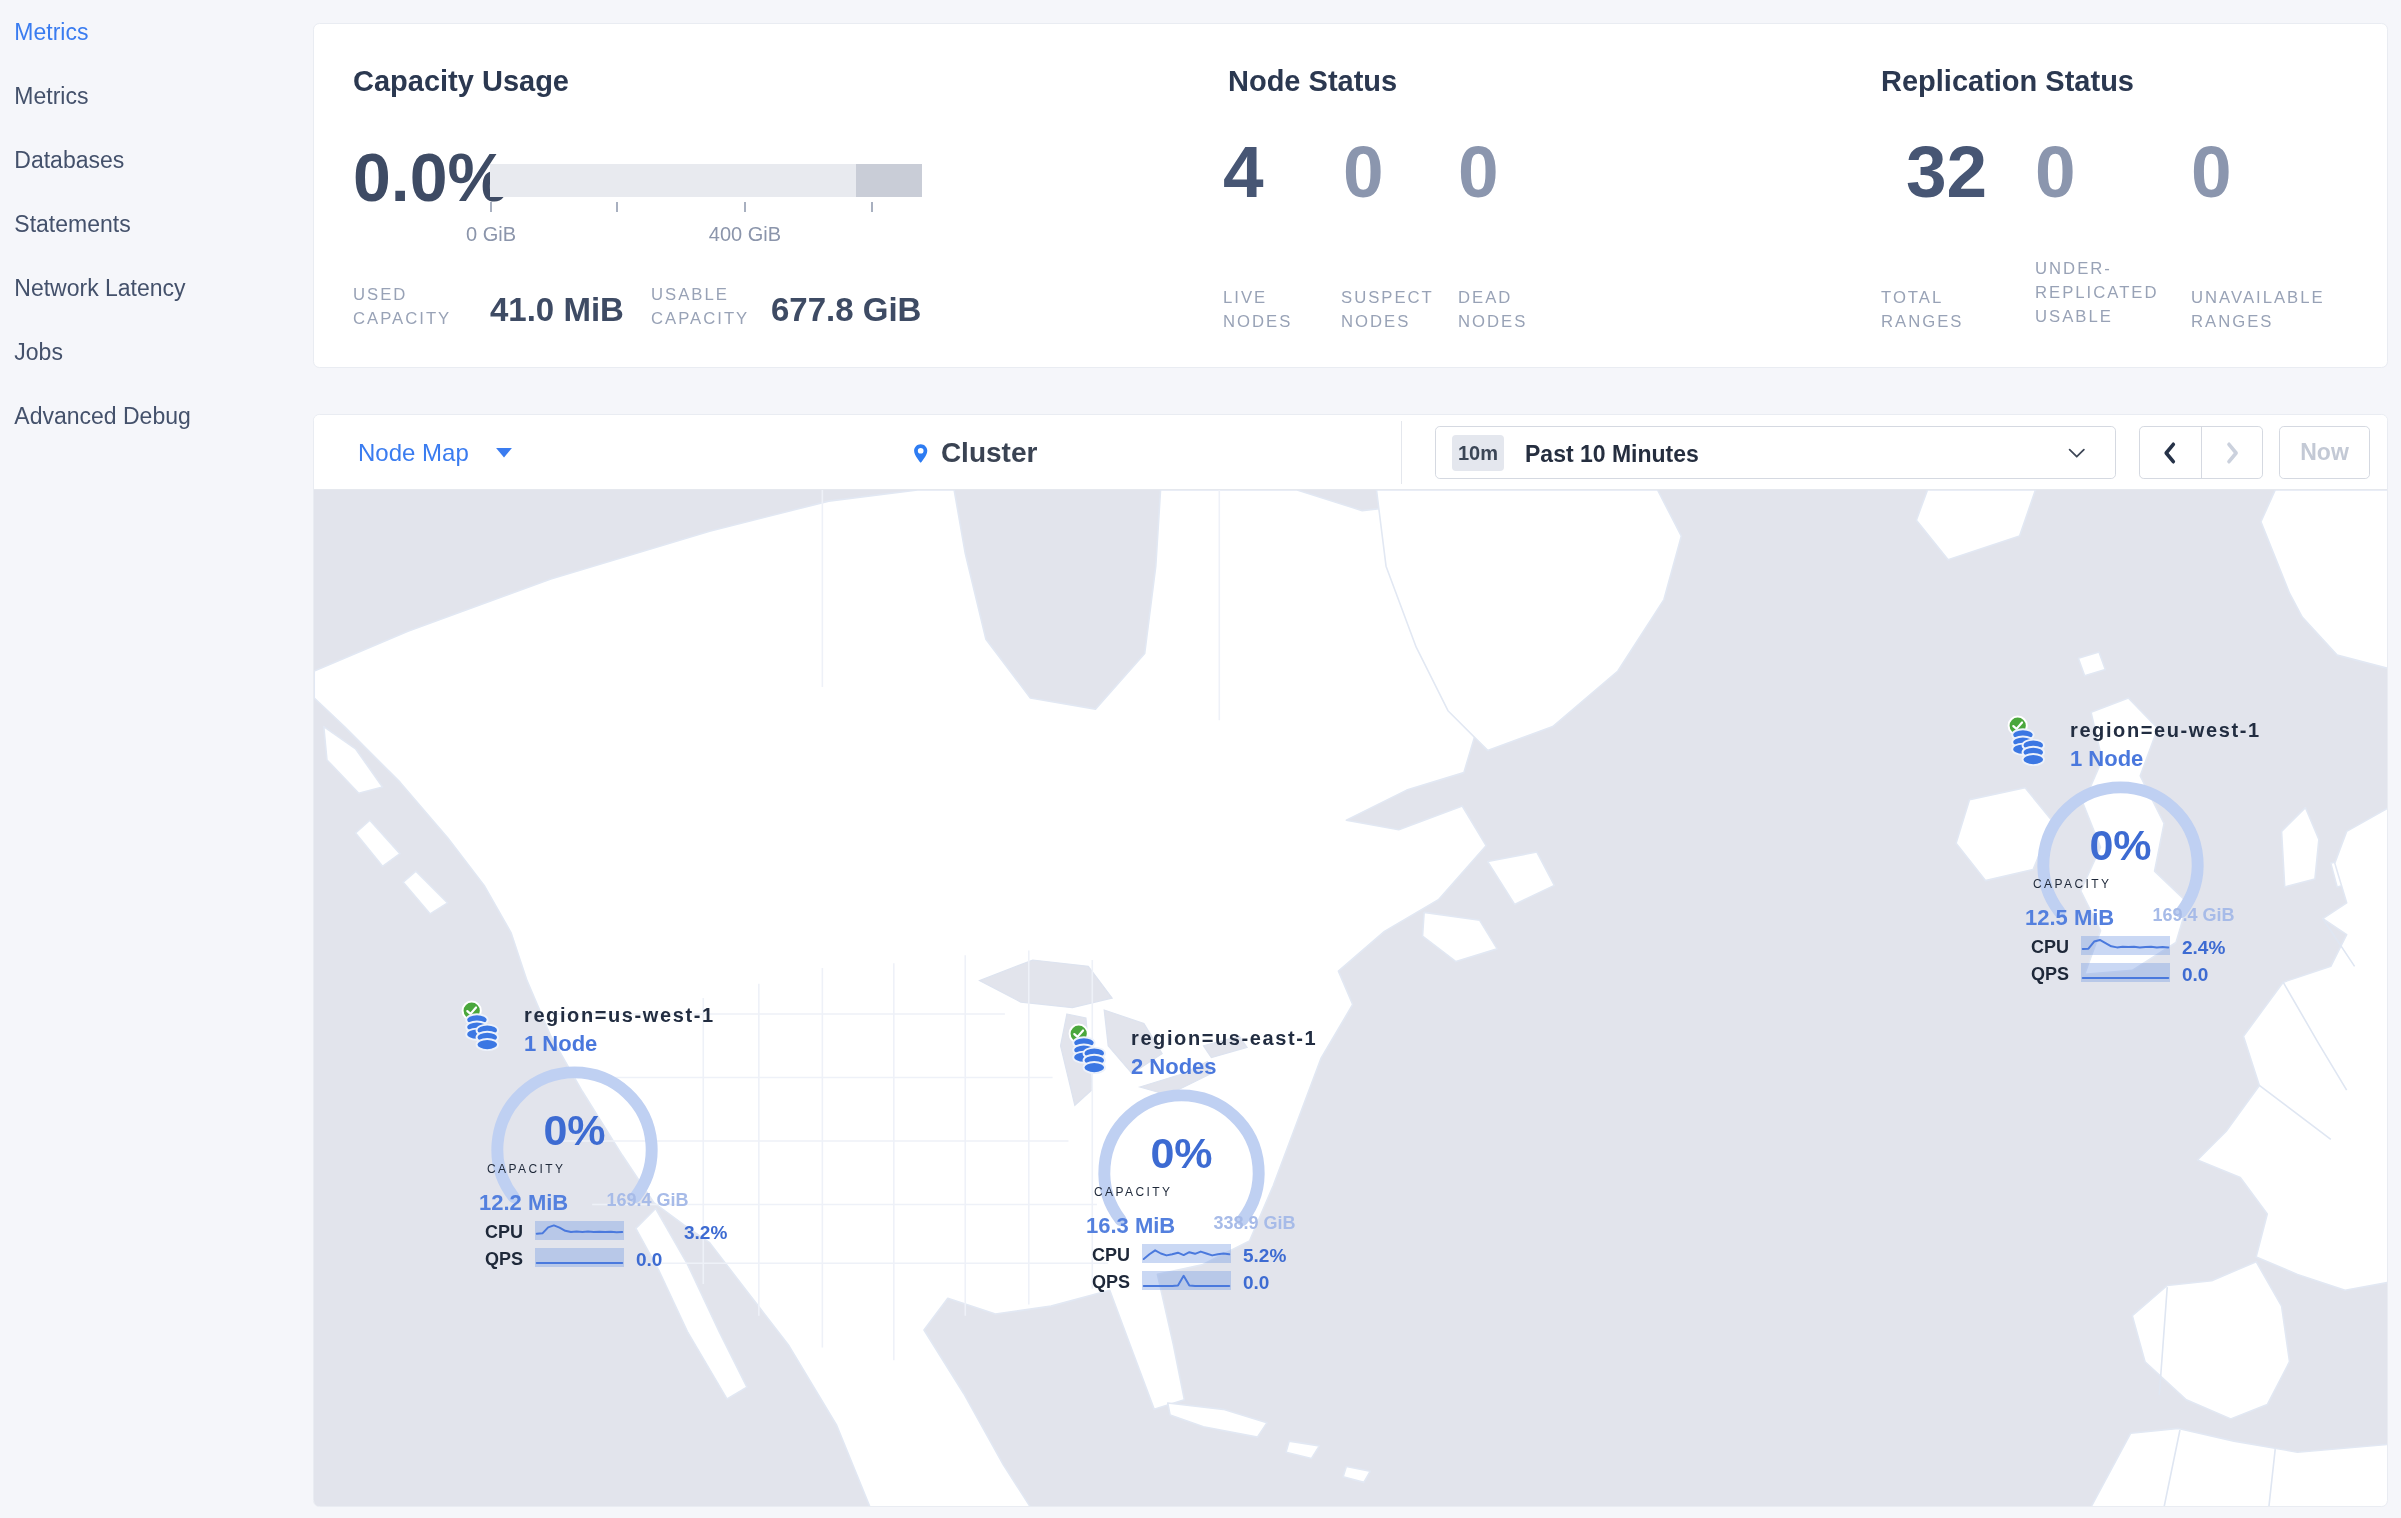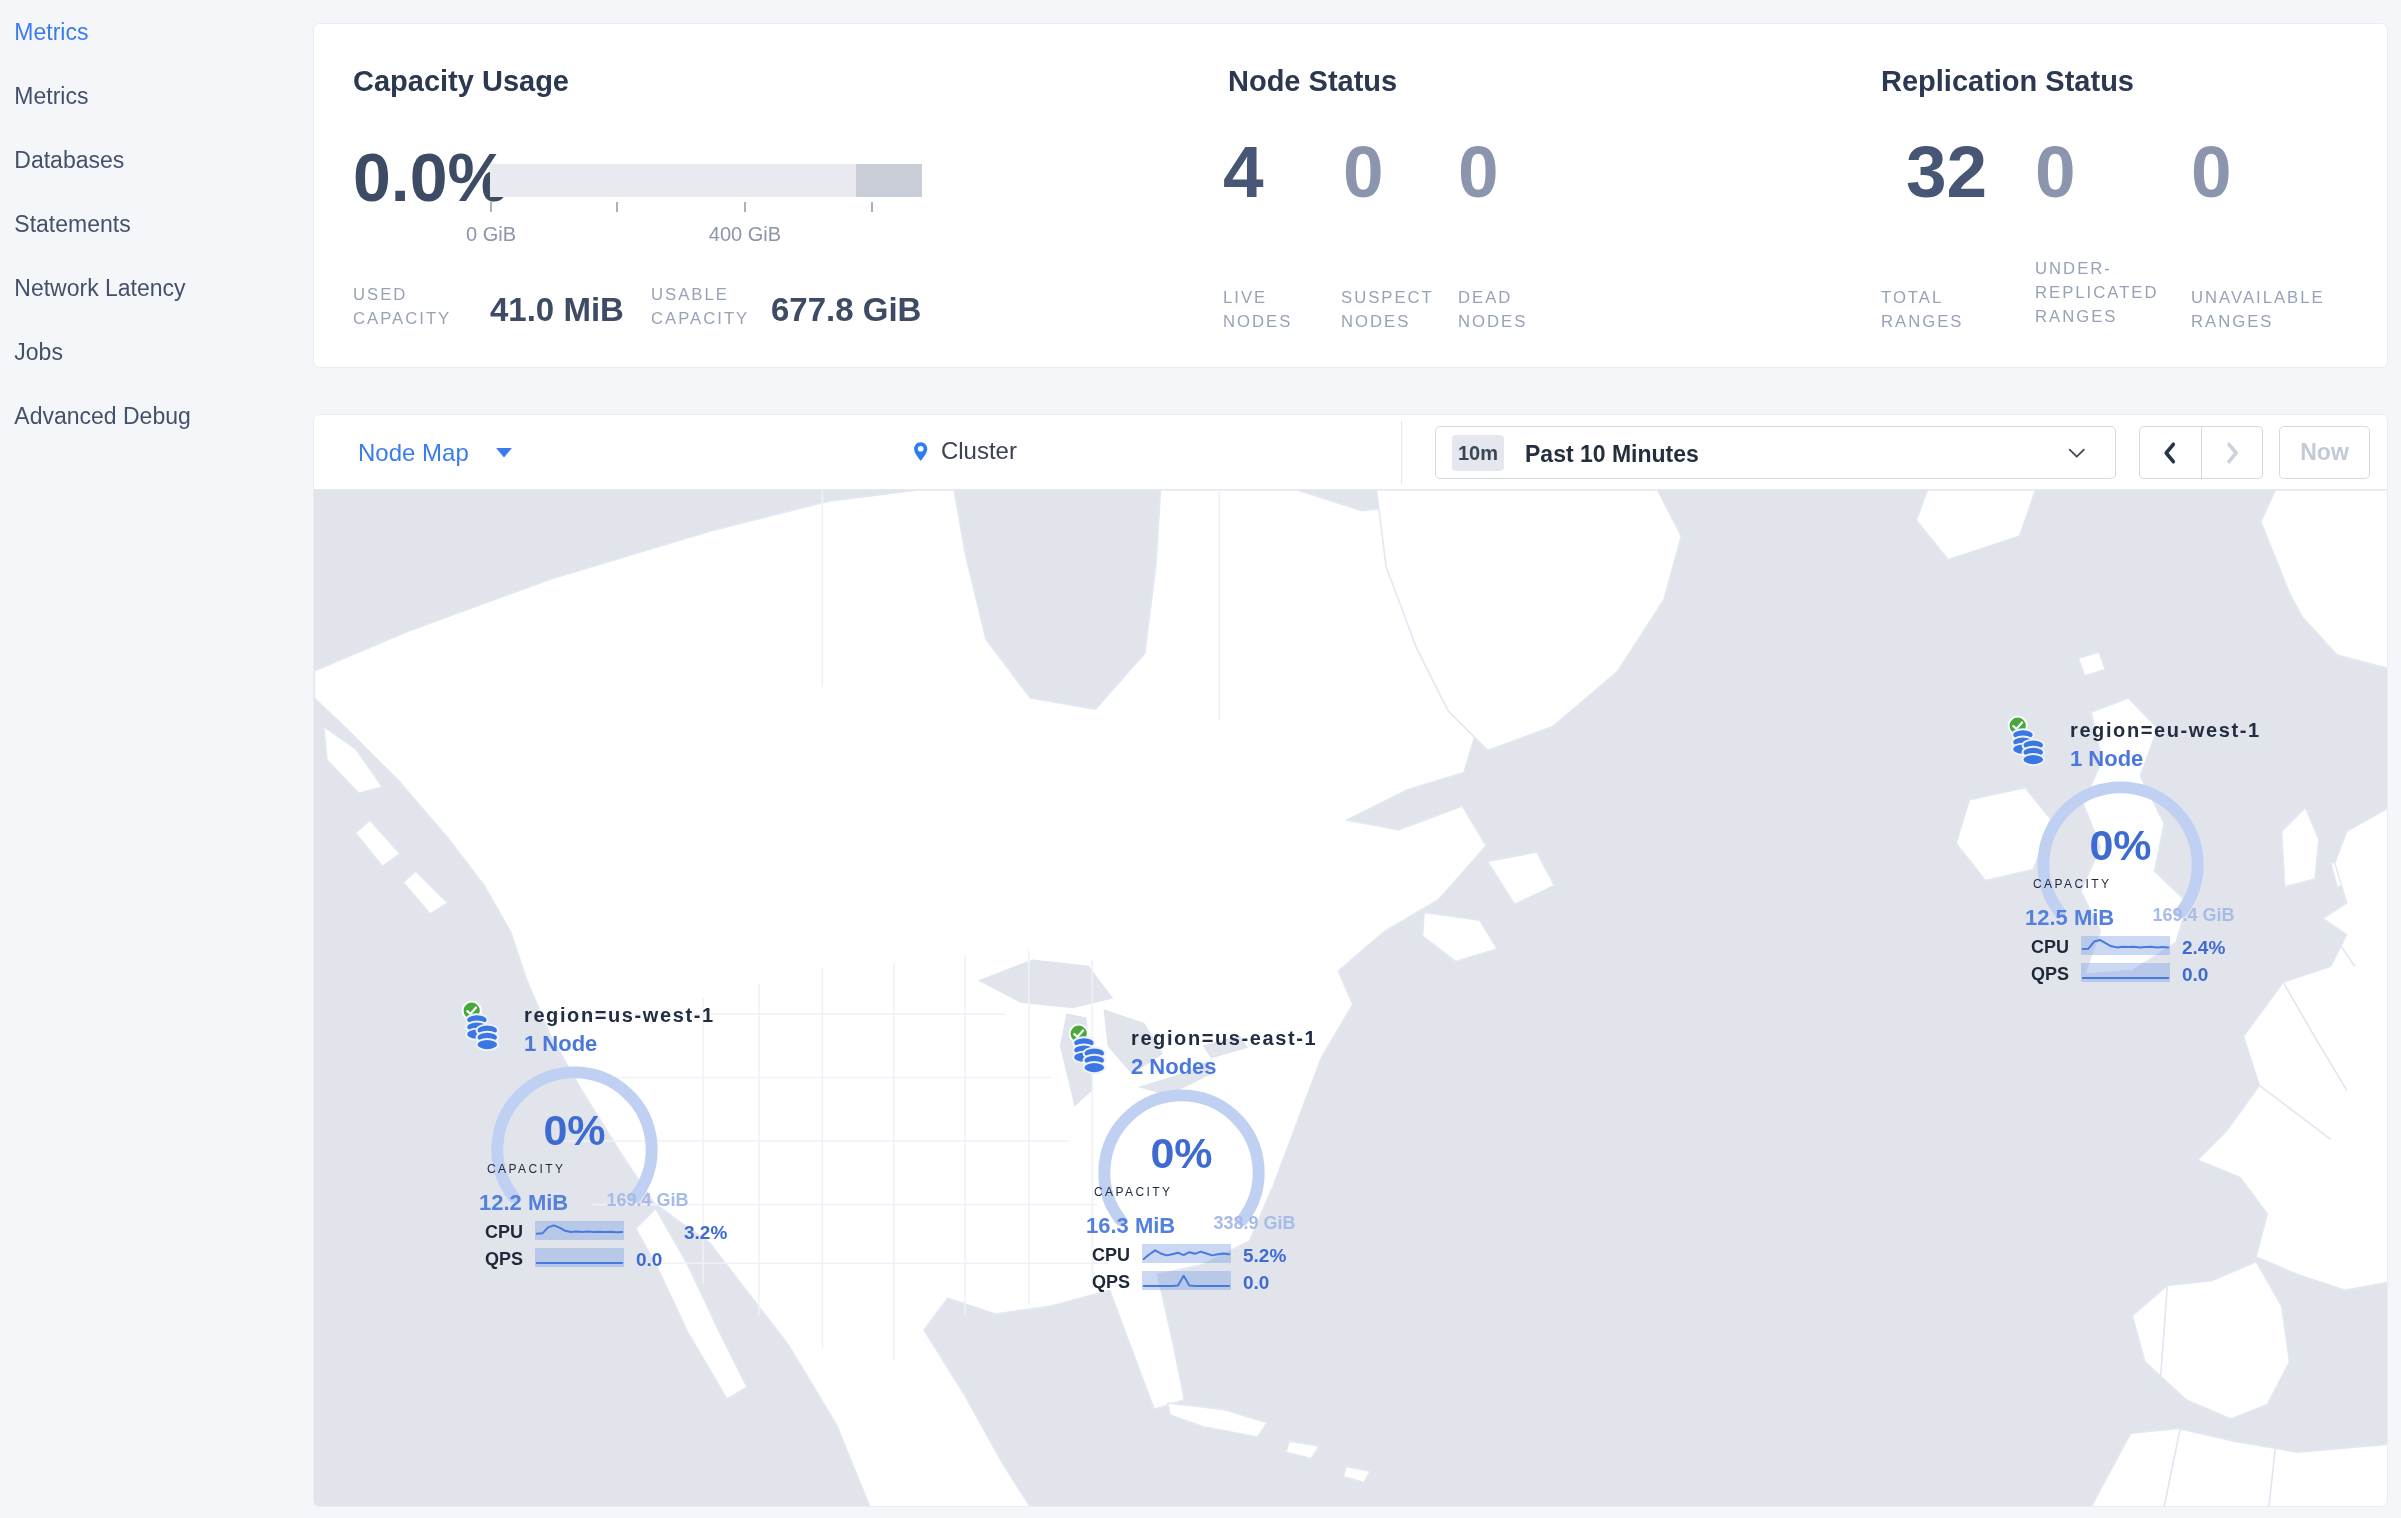--- a/index.html
+++ b/index.html
@@ -32,21 +32,21 @@
   
   .cap-bar { position:absolute; left:176px; top:140px; width:432px; height:33px; background:#e8eaef; }
   .cap-bar-seg { position:absolute; right:0; top:0; width:66px; height:33px; background:#c9cdd7; }
   .cap-tick { position:absolute; top:178px; width:1.6px; height:10.3px; background:#a8b0c0; }
   .cap-tick-label { position:absolute; top:199px; font-size:20px; color:#8b95ab; transform:translateX(-50%); white-space:nowrap; }
 
   
   .toolbar { position:absolute; left:0; top:0; width:100%; height:75px; background:#fff; border-bottom:0.8px solid #e5e8ee; }
   .view-switch { position:absolute; left:44px; top:24px; font-size:24px; color:#3a7cf0; display:flex; align-items:center; gap:27px; cursor:pointer; }
   .breadcrumb { position:absolute; left:596px; top:22px; display:flex; align-items:center; gap:9.5px; }
-  .breadcrumb-label { font-size:24px; font-weight:400; color:#3a4353; }
+  .breadcrumb-label { font-size:28px; font-weight:700; color:#3a4353; }
   .tb-divider { position:absolute; left:1087px; top:6.4px; width:0.8px; height:63px; background:#e4e7ed; }
   .time-dd { position:absolute; left:1121px; top:11px; width:681px; height:53px; border:0.8px solid #d5d9e1; border-radius:4.8px; background:#fff; cursor:pointer; }
   .time-badge { position:absolute; left:16px; top:8px; width:52px; height:36px; background:#e4e7ee; border-radius:4px; font-size:20px; font-weight:700; color:#3a4555; display:flex; align-items:center; justify-content:center; }
   .time-label { position:absolute; left:89px; top:13.5px; font-size:23px; font-weight:600; color:#252e3f; white-space:nowrap; }
   .time-chev { position:absolute; right:30px; top:21.4px; }
   .arrow-group { position:absolute; left:1825px; top:11px; width:124px; height:53px; border:0.8px solid #d5d9e1; border-radius:4.8px; background:#fff; display:flex; }
   .arrow-cell { flex:1; display:flex; align-items:center; justify-content:center; cursor:pointer; }
   .arrow-cell + .arrow-cell { border-left:0.8px solid #d5d9e1; }
   .now-btn { position:absolute; left:1965px; top:11px; width:91px; height:53px; border:0.8px solid #d5d9e1; border-radius:4.8px; background:#fff; font-size:23px; font-weight:600; color:#c3c9d5; display:flex; align-items:center; justify-content:center; }
 
@@ -107,21 +107,21 @@
     <div class="stat-num" style="left:1144px; top:111px;">0</div>
     <div class="stat-label" style="left:909px; top:262px; width:95px;">LIVE NODES</div>
     <div class="stat-label" style="left:1027px; top:262px; width:107px;">SUSPECT NODES</div>
     <div class="stat-label" style="left:1144px; top:262px; width:95px;">DEAD NODES</div>
 
     <h2 class="sec-title" style="left:1567px; top:41px;">Replication Status</h2>
     <div class="stat-num emph" style="left:1567px; top:111px;margin-left:25px;">32</div>
     <div class="stat-num" style="left:1721px; top:111px;">0</div>
     <div class="stat-num" style="left:1877px; top:111px;">0</div>
     <div class="stat-label" style="left:1567px; top:262px; width:103px;">TOTAL RANGES</div>
-    <div class="stat-label" style="left:1721px; top:233px; width:143px;">UNDER-REPLICATED RANGES</div>
+    <div class="stat-label" style="left:1721px; top:233px; width:143px;">UNDER-REPLICATED USABLE</div>
     <div class="stat-label" style="left:1877px; top:262px; width:151px;">UNAVAILABLE RANGES</div>
   </section>
 
   <section class="card map-card">
 
     <div class="toolbar">
       <div class="view-switch">
         <span>Node Map</span>
         <svg width="16" height="9.5" viewBox="0 0 20 12">
             <polygon points="0,0 20,0 10,12" fill="#3a7cf0"></polygon>

